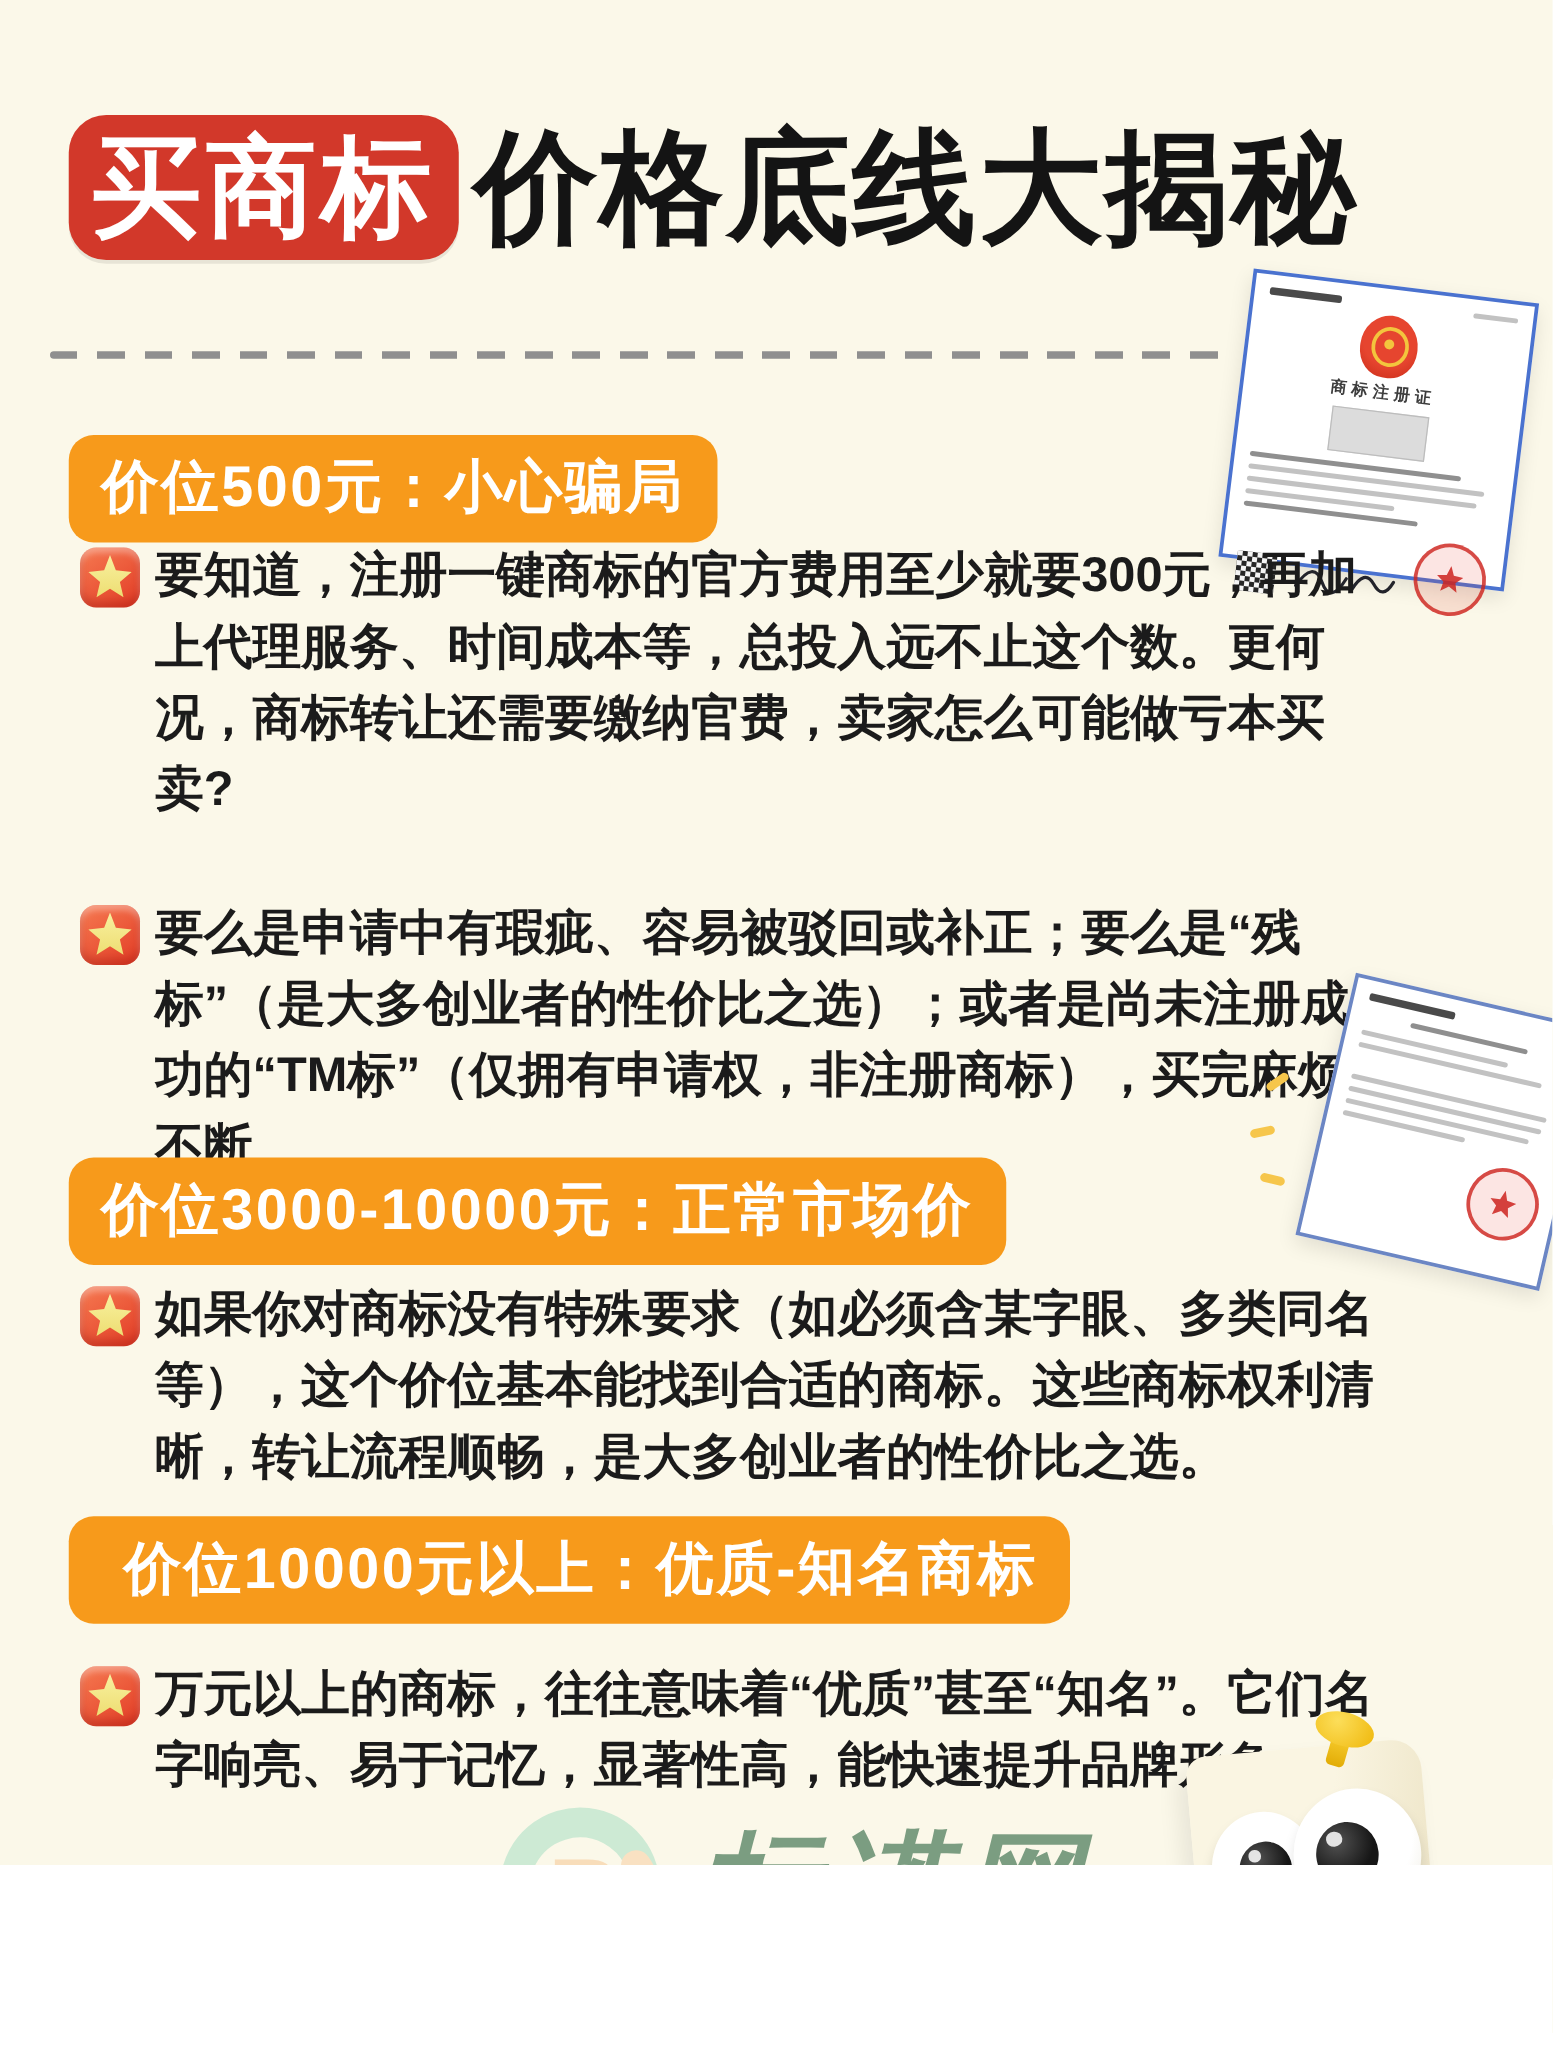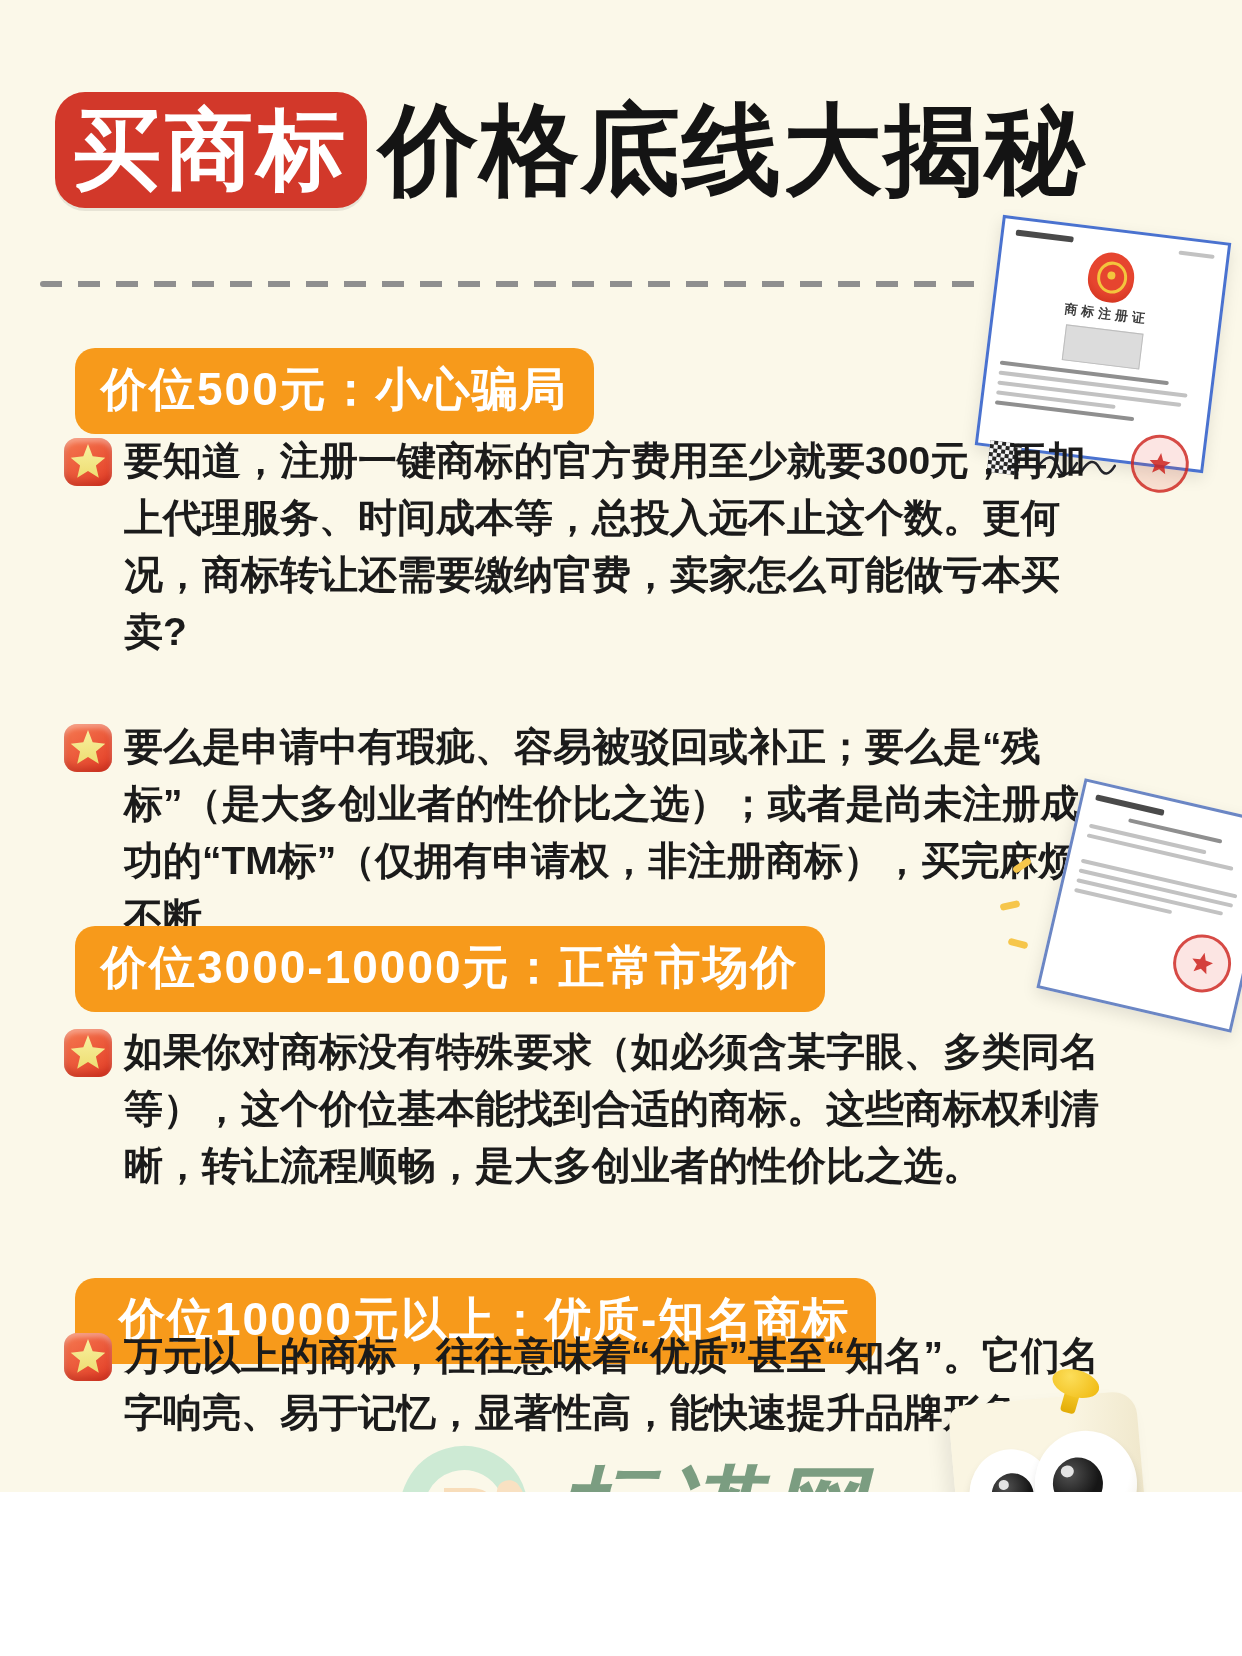--- a/index.html
+++ b/index.html
@@ -24,21 +24,21 @@
   }
   .divider{
     position:absolute;left:40px;top:281px;width:948px;height:6px;border-radius:3px;
     background:repeating-linear-gradient(90deg,#8F8F8F 0 22px,transparent 22px 38px);
   }
   
   .badge{
     position:absolute;left:55px;display:inline-block;
     background:#F79A1B;color:#fff;
     font-size:46px;font-weight:900;letter-spacing:2px;
-    padding:11px 26px 13px 26px;border-radius:20px;white-space:nowrap;margin-left:20px;
+    padding:11px 26px 13px 26px;border-radius:20px;white-space:nowrap;
   }
   
   .body-row{position:absolute;left:64px;display:flex;align-items:flex-start;}
   .star-bullet{
     flex:none;width:48px;height:48px;margin-top:6px;border-radius:13px;
     background:linear-gradient(145deg,#F67B52,#E23B25);
     box-shadow:inset 0 -5px 7px rgba(120,0,0,.25), inset 0 4px 5px rgba(255,255,255,.35);
     display:flex;align-items:center;justify-content:center;
   }
   .star-shape{
@@ -184,21 +184,21 @@
   <div class="sparkle" style="left:1008px;top:940px;transform:rotate(14deg);"></div>
 
   <div class="badge" style="top:926px;text-align:center;">价位3000-10000元：正常市场价</div>
   <div class="body-row" style="top:1023px;">
     <div class="star-bullet">
         <div class="star-shape"></div>
       </div>
     <p class="body-text">如果你对商标没有特殊要求（如必须含某字眼、多类同名等），这个价位基本能找到合适的商标。这些商标权利清晰，转让流程顺畅，是大多创业者的性价比之选。</p>
   </div>
 
-  <div class="badge" style="top:1278px;padding-left:44px;">价位10000元以上：优质-知名商标</div>
+  <div class="badge" style="top:1213px;padding-left:44px;">价位10000元以上：优质-知名商标</div>
   <div class="body-row" style="top:1327px;">
     <div class="star-bullet">
         <div class="star-shape"></div>
       </div>
     <p class="body-text">万元以上的商标，往往意味着“优质”甚至“知名”。它们名字响亮、易于记忆，显著性高，能快速提升品牌形象。</p>
   </div>
 
   <div class="watermark">
     <svg width="150" height="150" viewBox="0 0 150 150">
       <circle cx="72" cy="74" r="52" fill="none" stroke="#A9DFC4" stroke-width="24" stroke-linecap="round" stroke-dasharray="205 330" transform="rotate(118 72 74)"></circle>

